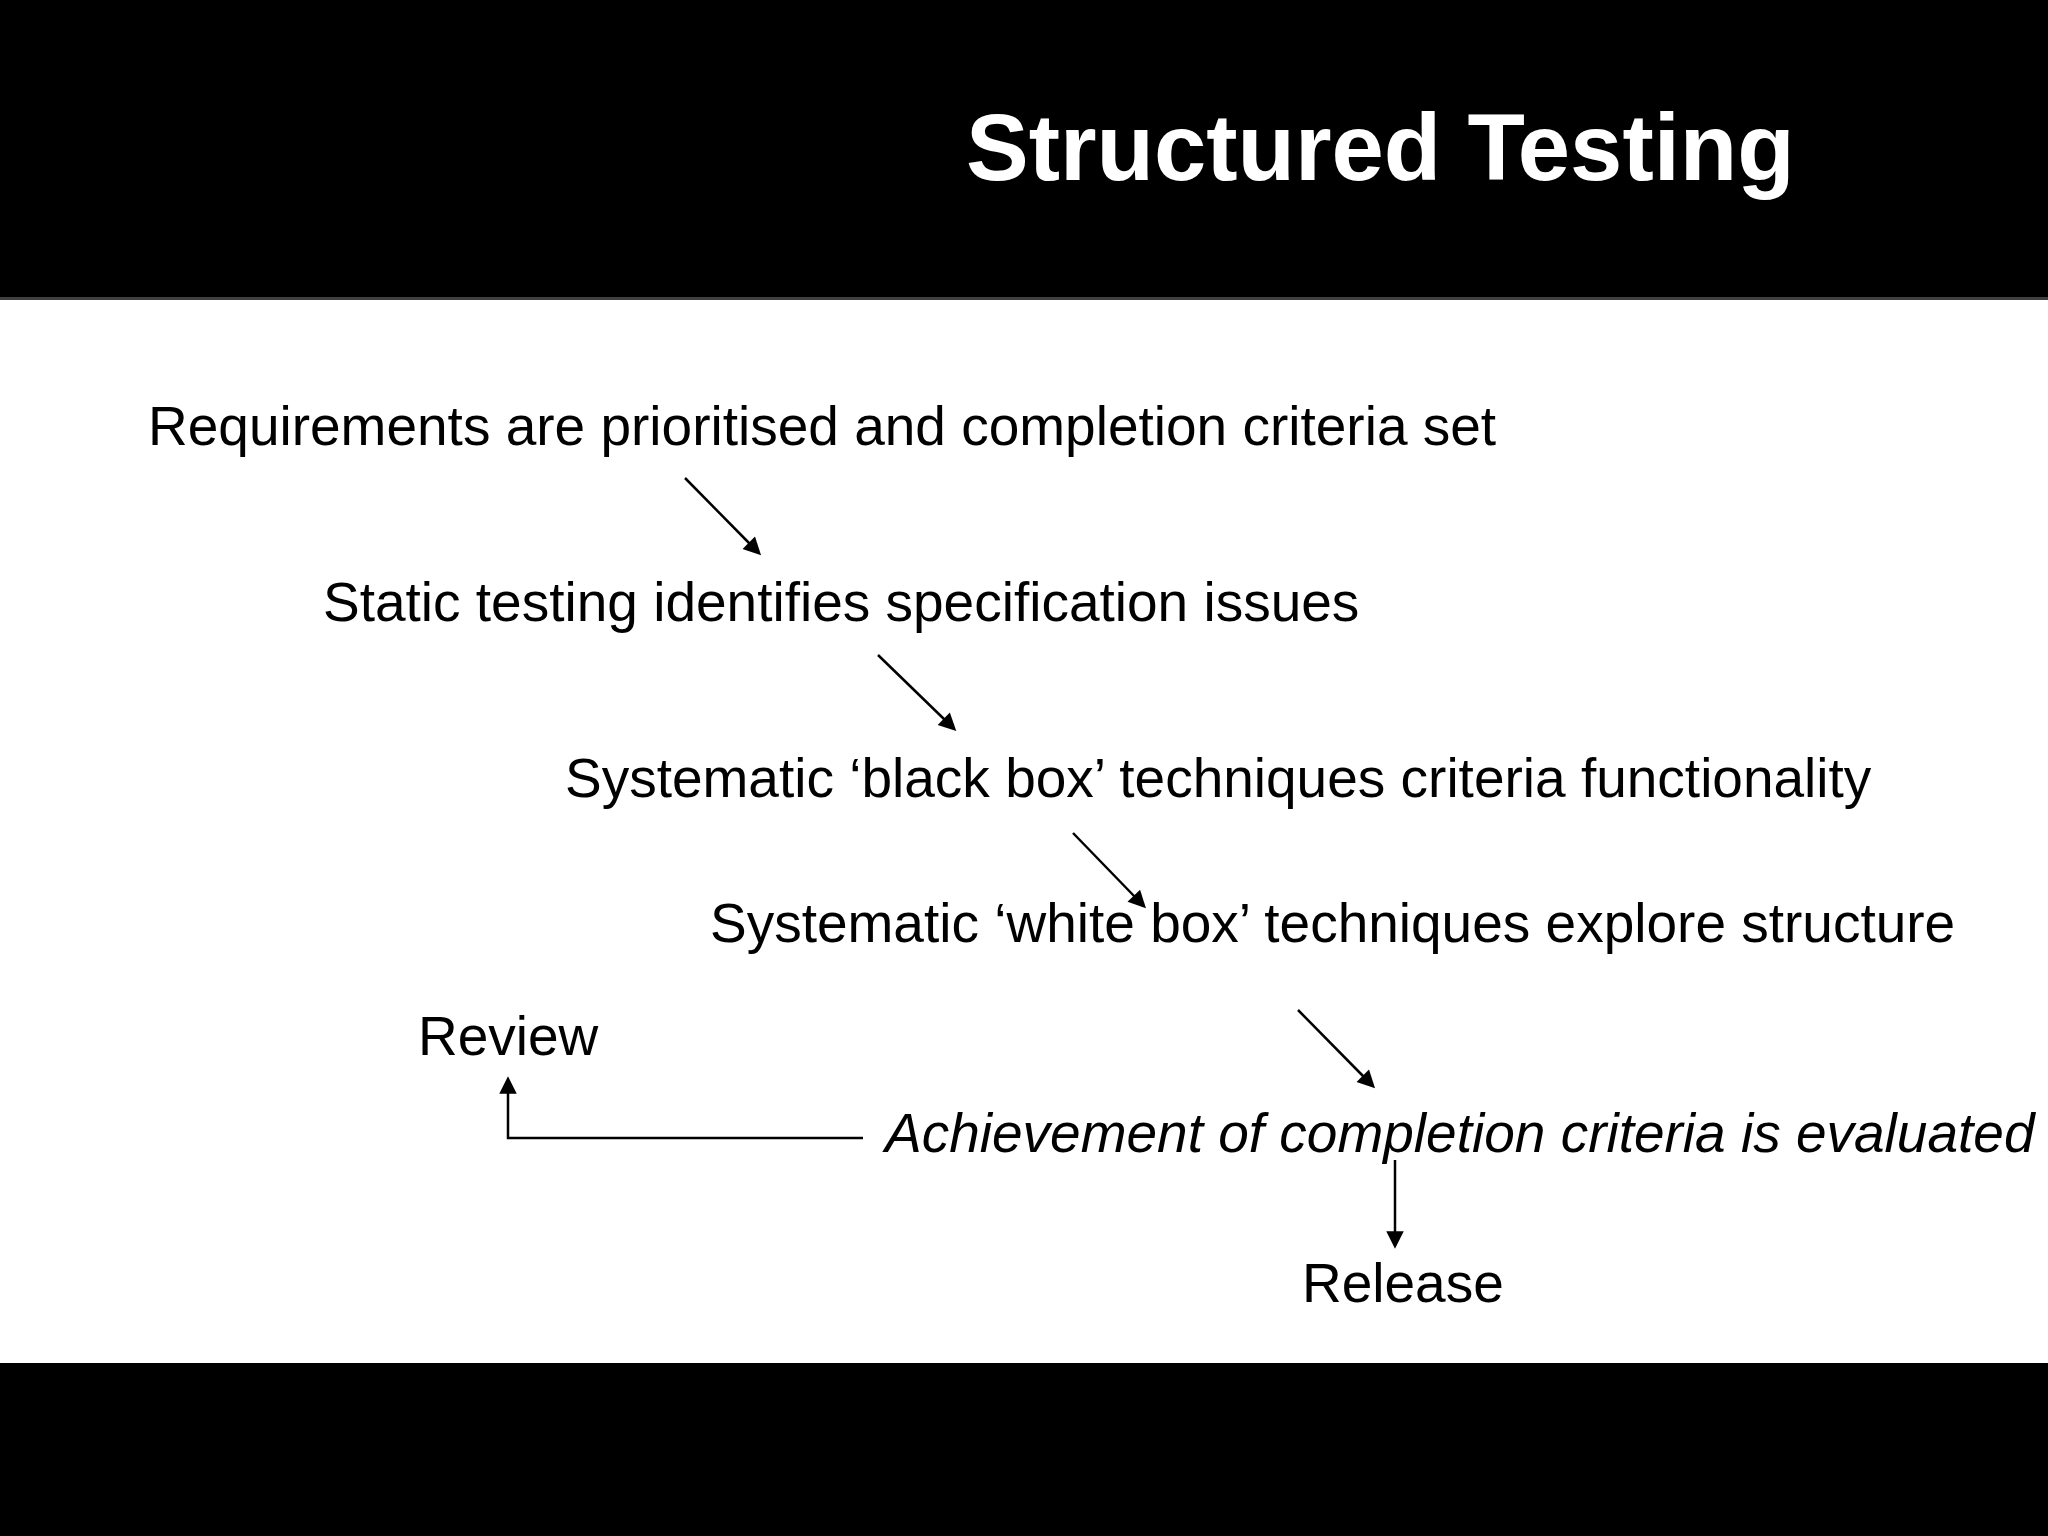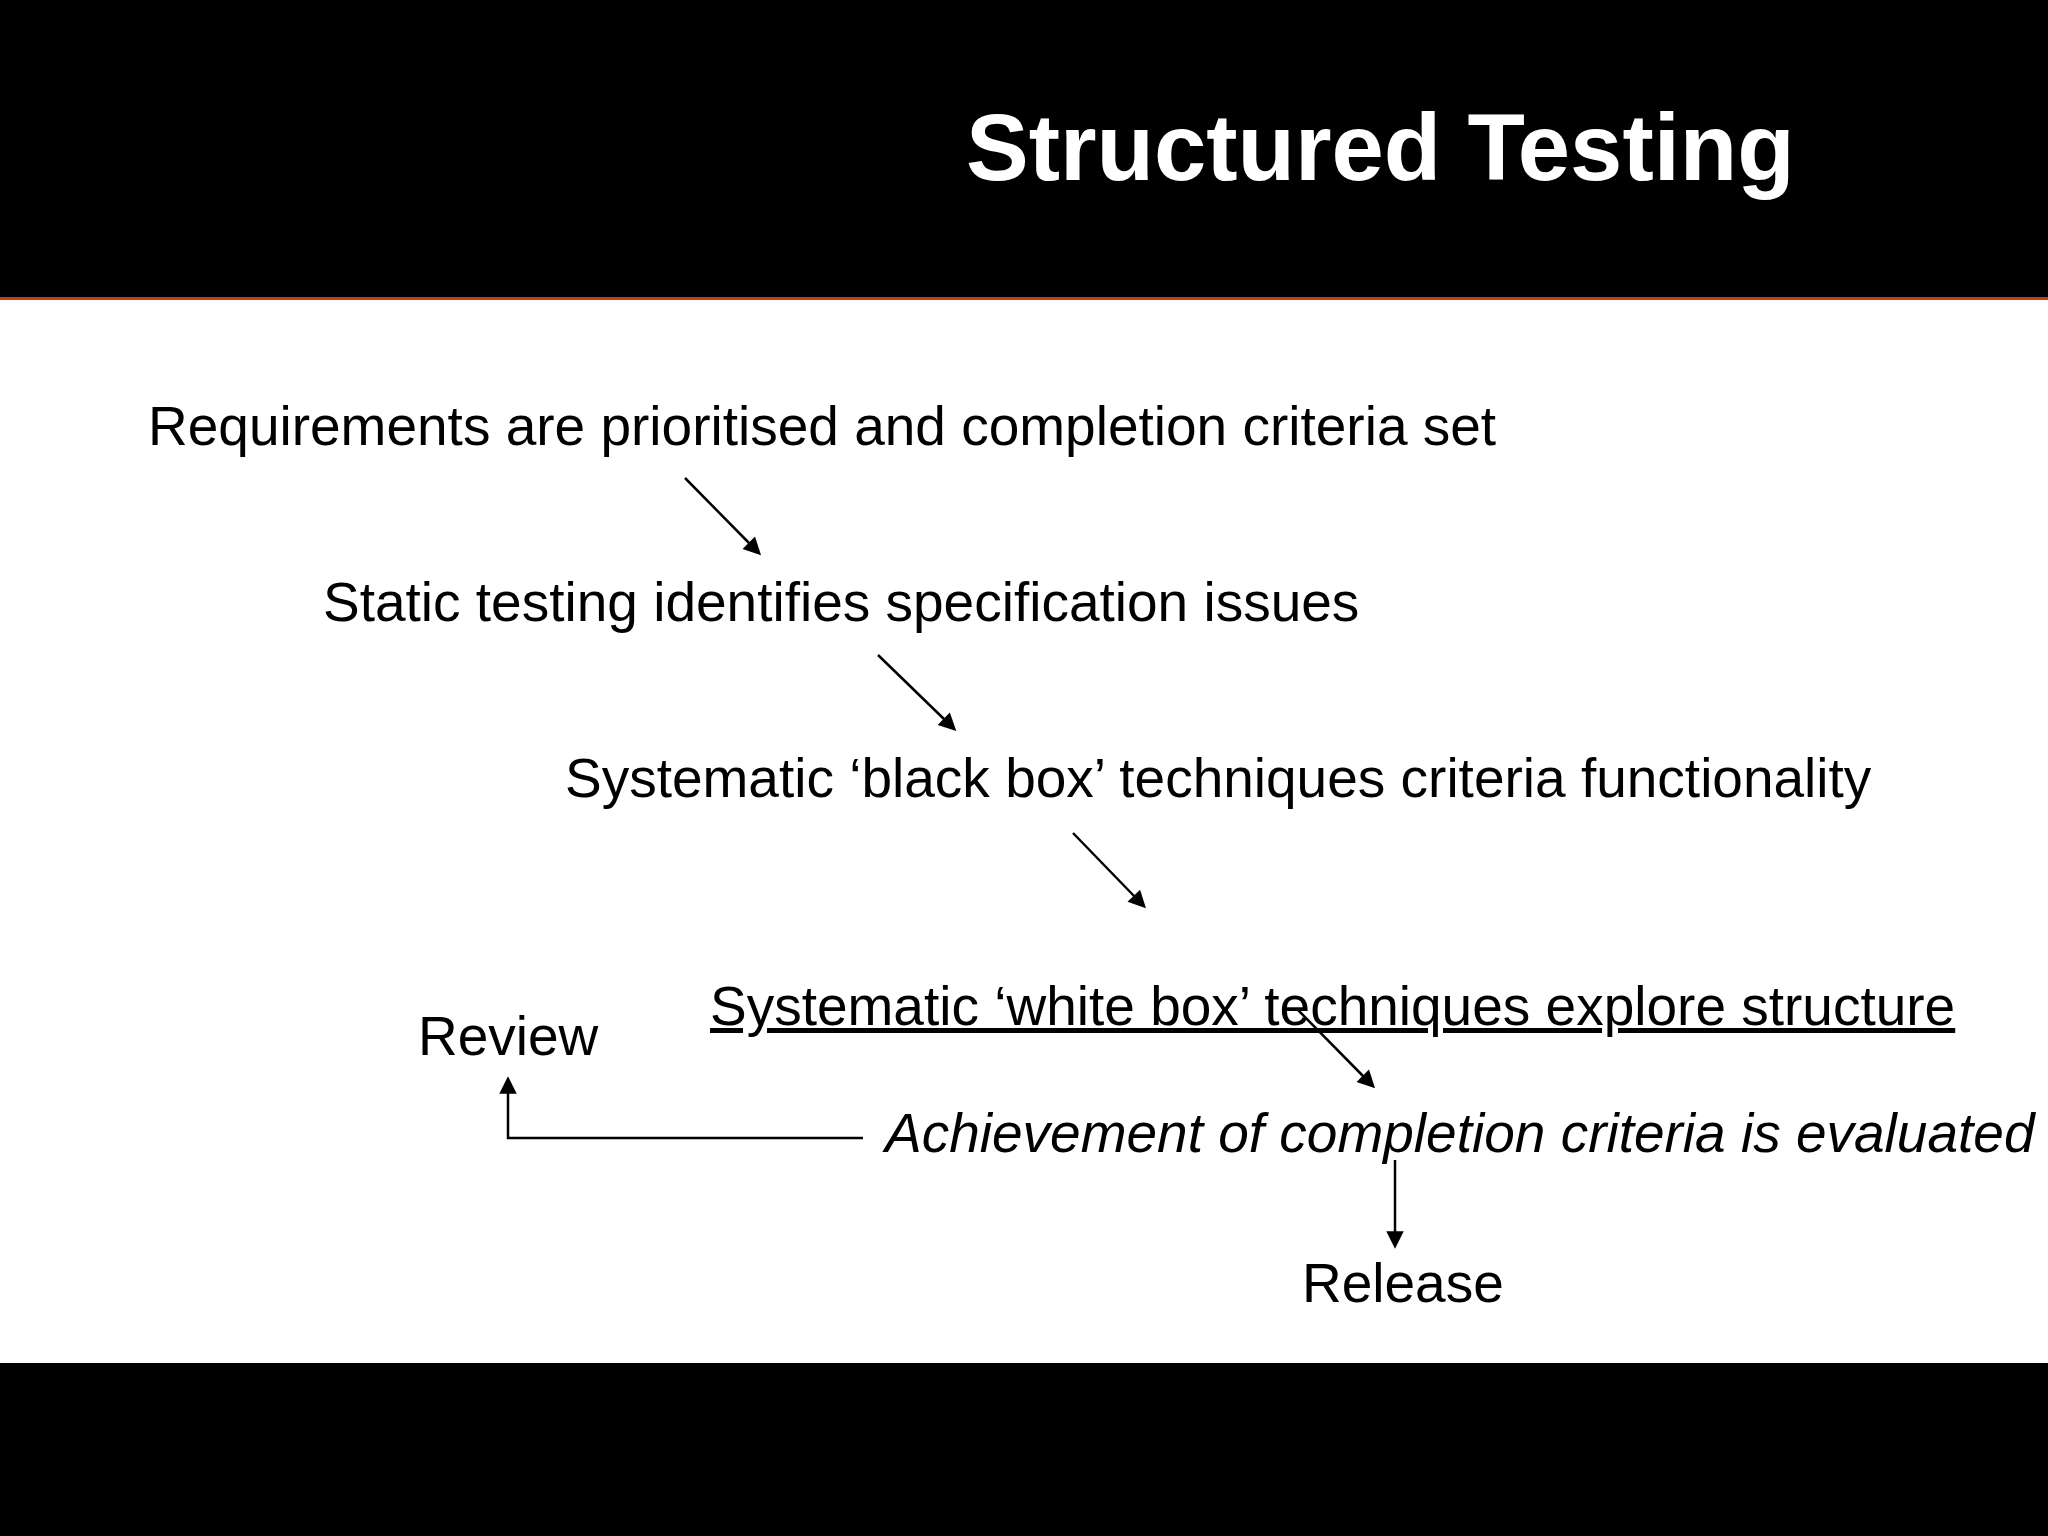--- a/index.html
+++ b/index.html
@@ -14,21 +14,21 @@
     background: #ffffff;
     overflow: hidden;
     font-family: "Liberation Sans", "DejaVu Sans", sans-serif;
   }
   #title-bar {
     position: absolute;
     left: 0; top: 0;
     width: 2048px;
     height: 297px;
     background: #000000;
-    border-bottom: 3px solid #c2410c;
+    border-bottom: 3px solid #404040;
   }
   #slide-title {
     position: absolute;
     left: 966px;
     top: 101px;
     font-size: 94px;
     font-weight: bold;
     line-height: 1;
     color: #ffffff;
     white-space: nowrap;
@@ -64,21 +64,21 @@
   </div>
 
   <div>
 
     <span class="step" style="left:112px; top:399px;margin-left:36px;">Requirements are prioritised and completion criteria set</span>
 
     <span class="step" style="left:323px; top:575px;">Static testing identifies specification issues</span>
 
     <span class="step" style="left:565px; top:751px;">Systematic ‘black box’ techniques criteria functionality</span>
 
-    <span class="step" style="left:710px; top:979px;text-decoration:underline;">Systematic ‘white box’ techniques explore structure</span>
+    <span class="step" style="left:710px; top:896px;">Systematic ‘white box’ techniques explore structure</span>
 
     <span class="step" style="left:418px; top:1009px;">Review</span>
 
     <span class="step" style="left:885px; top:1106px;font-style:italic;">Achievement of completion criteria is evaluated</span>
 
     <span class="step" style="left:1302px; top:1256px;text-align:right;">Release</span>
 
     <svg id="flow-arrows" width="2048" height="1536" viewBox="0 0 2048 1536">
       <defs>
         <marker id="arrowhead" viewBox="0 0 10 10" refX="1" refY="5" markerWidth="8" markerHeight="7" orient="auto">

